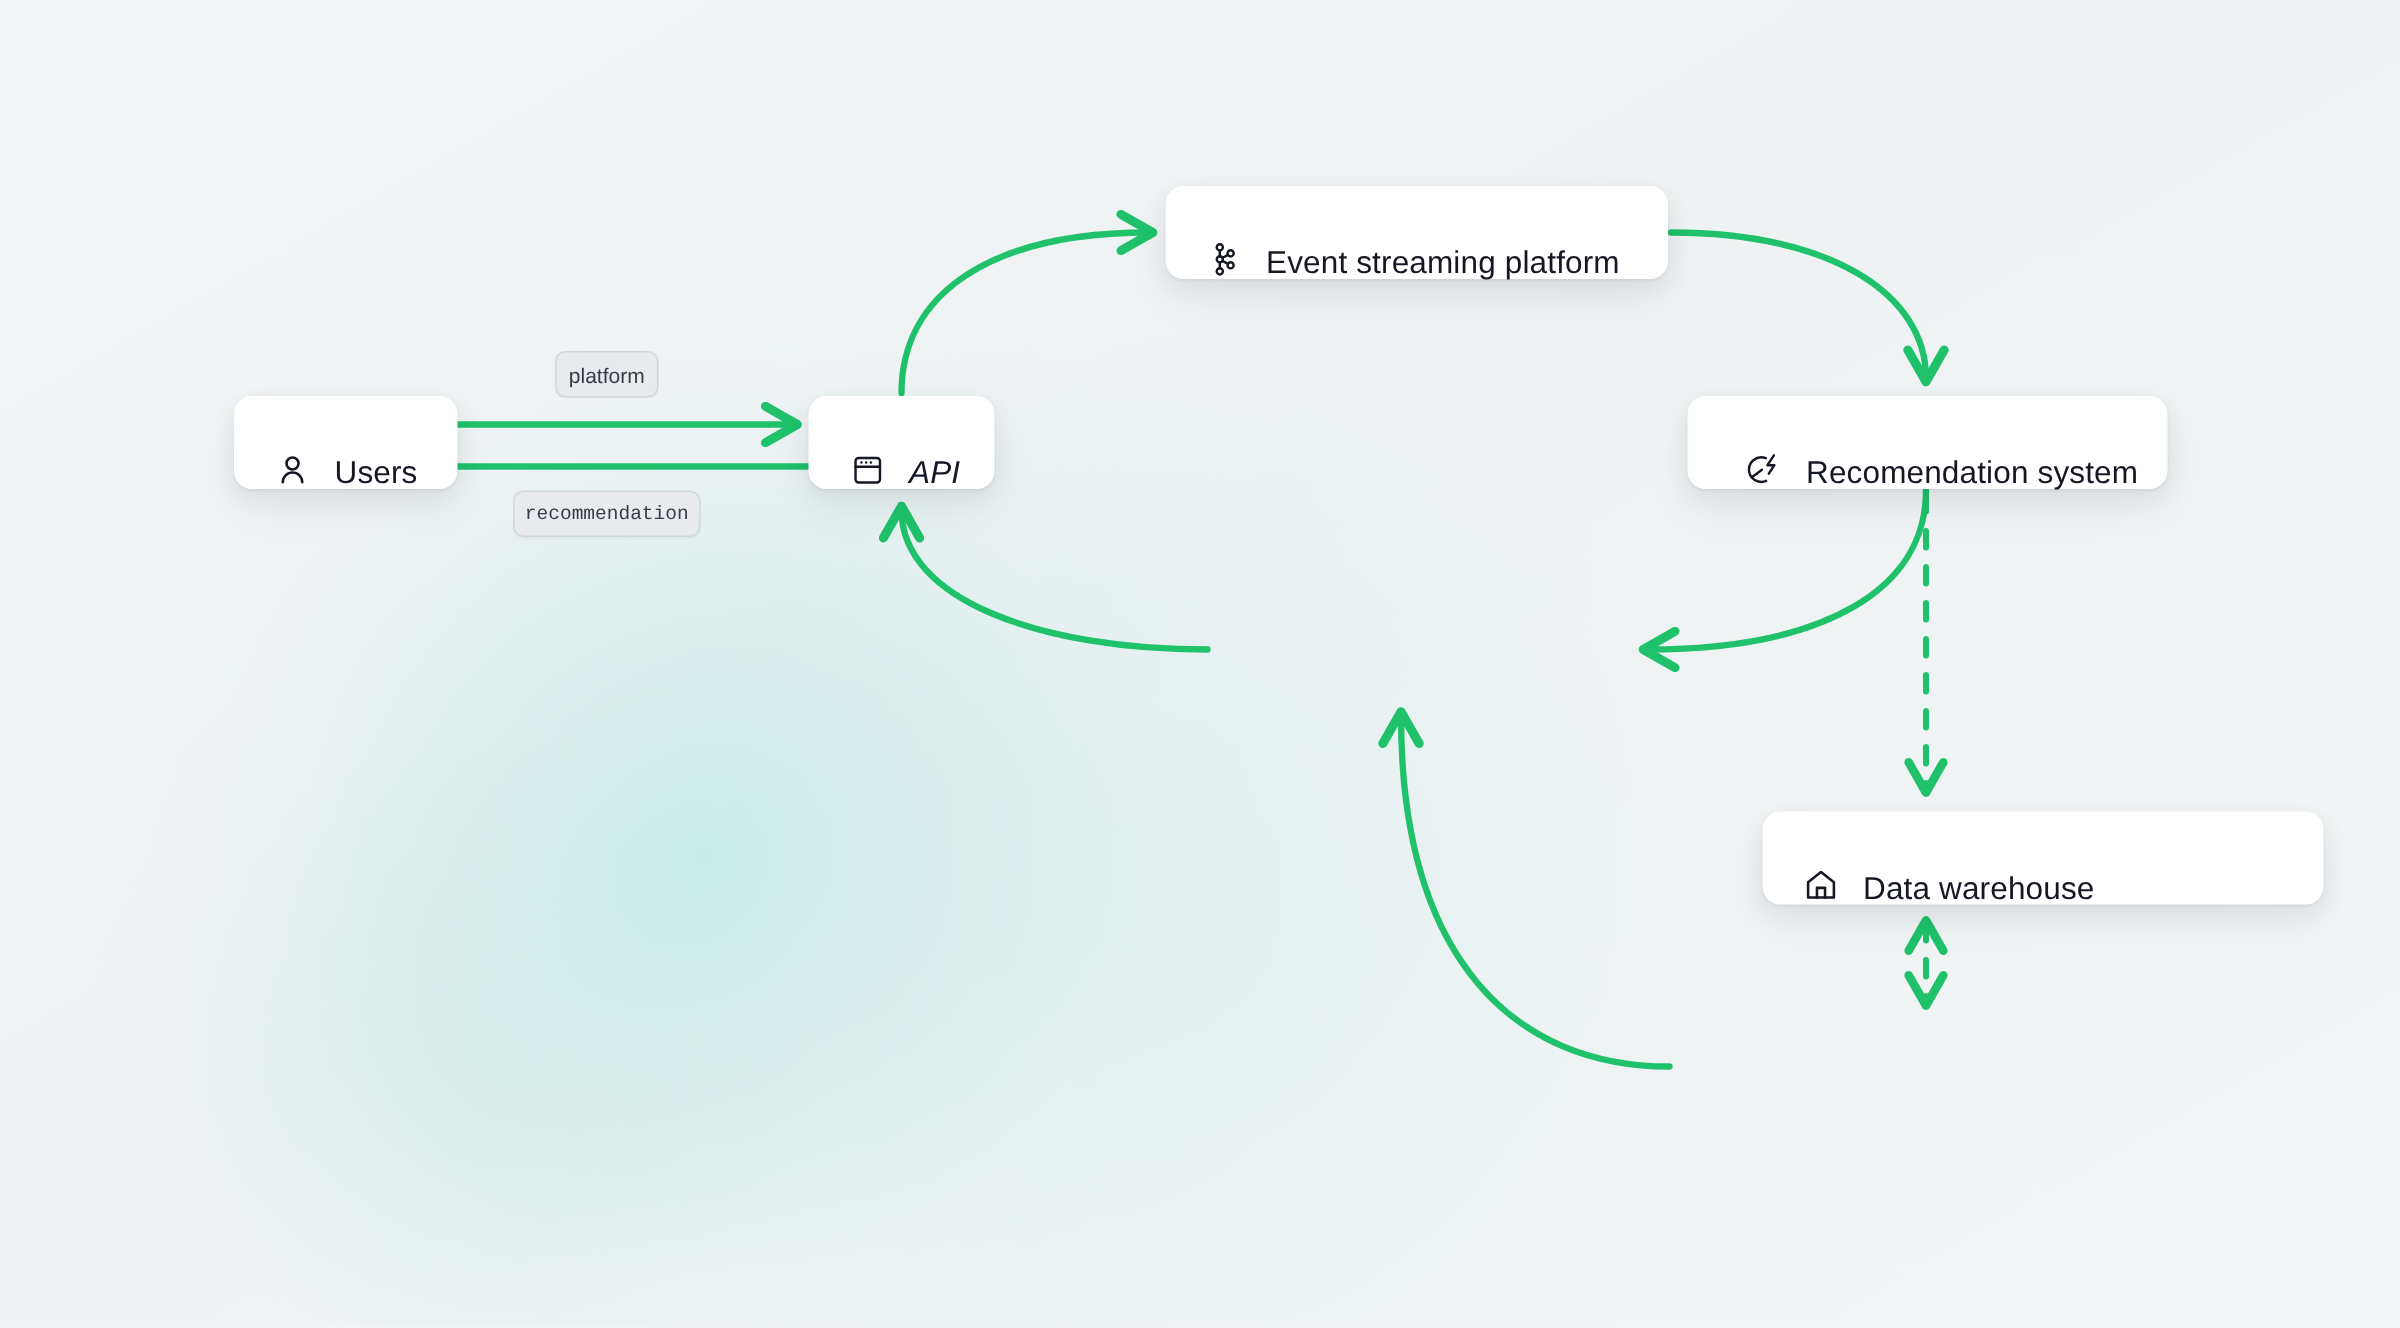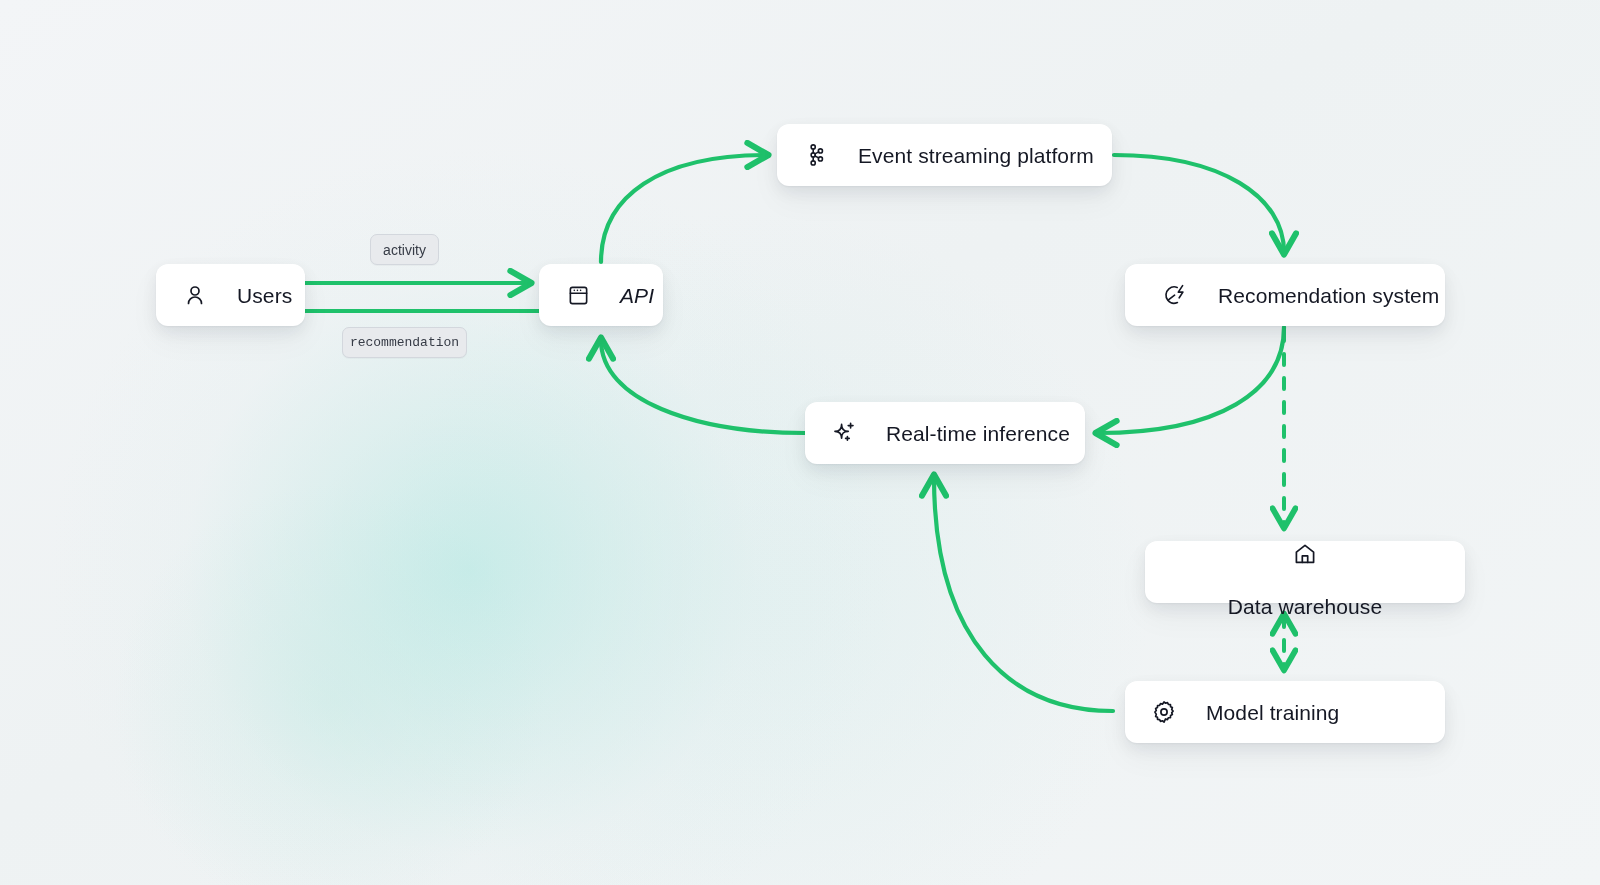--- a/index.html
+++ b/index.html
@@ -35,22 +35,22 @@
     inset: 0;
     width: 1600px;
     height: 885px;
     pointer-events: none;
   }
 
   
   .node {
     position: absolute;
     display: flex;
-    align-items: center;
-    gap: 29px;
+    align-items: flex-end;
+    gap: 15px;
     background: #ffffff;
     border-radius: 12px;
     box-shadow:
       0 1px 2px rgba(16, 24, 40, 0.05),
       0 6px 16px rgba(16, 24, 40, 0.07),
       0 14px 32px rgba(16, 24, 40, 0.045);
     padding: 0 26px;
     height: 62px;
     white-space: nowrap;
   }
@@ -73,21 +73,21 @@
     color: #151824;
   }
   .node-icon svg { display: block; }
 
   
   #node-users              { left: 122px;  top: 264px; width: 149px; margin-left: 34px; }
   #node-api                { left: 539px;  top: 264px; width: 124px; font-style: italic; }
   #node-event-streaming    { left: 777px;  top: 124px; width: 335px; }
   #node-recommendation     { left: 1125px; top: 264px; width: 320px; padding-left: 38px; }
   #node-realtime-inference { left: 805px;  top: 402px; width: 280px; }
-  #node-data-warehouse     { left: 1145px; top: 541px; width: 320px; flex-direction: column; }
+  #node-data-warehouse     { left: 1175px; top: 541px; width: 374px; }
   #node-model-training     { left: 1125px; top: 681px; width: 320px; }
 
   
   .edge-label {
     position: absolute;
     background: #e8eaed;
     border: 1px solid #d3d7dd;
     border-radius: 7px;
     color: #363b46;
     display: flex;
@@ -191,48 +191,29 @@
     <span class="node-icon">
       <svg width="24" height="24" viewBox="0 0 24 24" fill="none" stroke="currentColor" stroke-width="1.65" stroke-linecap="round" stroke-linejoin="round">
         <path d="M13.4 19.6a8.3 8.3 0 0 1-9.6-2.3 8.3 8.3 0 0 1 1.1-11.5 8.3 8.3 0 0 1 8.3-1.4"></path>
         <path d="M4.4 16.9 L 10.6 12.2"></path>
         <path d="M18.6 2.6 L 14.3 9.1 L 18.9 9.1 L 15.2 14.8"></path>
       </svg>
     </span>
     <span class="node-label">Recomendation system</span>
   </div>
 
-  <div class="node" id="node-realtime-inference">
-    <span class="node-icon">
-      <svg width="24" height="24" viewBox="0 0 24 24" fill="none" stroke="currentColor" stroke-width="1.65" stroke-linecap="round" stroke-linejoin="round">
-        <path d="M9.6 3.4 C 9.6 8.2, 11.6 10.3, 16.3 10.3 C 11.6 10.3, 9.6 12.4, 9.6 17.2 C 9.6 12.4, 7.6 10.3, 2.9 10.3 C 7.6 10.3, 9.6 8.2, 9.6 3.4 Z"></path>
-        <path d="M18.6 2.2 L 18.6 7.0 M16.2 4.6 L 21.0 4.6"></path>
-        <path d="M15.4 15.6 L 15.4 19.2 M13.6 17.4 L 17.2 17.4"></path>
-      </svg>
-    </span>
-    <span class="node-label">Real-time inference</span>
-  </div>
 
   <div class="node" id="node-data-warehouse">
     <span class="node-icon">
       <svg width="24" height="24" viewBox="0 0 24 24" fill="none" stroke="currentColor" stroke-width="1.7" stroke-linecap="round" stroke-linejoin="round">
         <path d="M3.4 10.1 L 12 3.3 L 20.6 10.1 L 20.6 20.3 L 3.4 20.3 Z"></path>
         <path d="M9.3 20.3 L 9.3 13.9 L 14.7 13.9 L 14.7 20.3"></path>
       </svg>
     </span>
     <span class="node-label">Data warehouse</span>
   </div>
 
-  <div class="node" id="node-model-training">
-    <span class="node-icon">
-      <svg width="24" height="24" viewBox="0 0 24 24" fill="none" stroke="currentColor" stroke-width="1.7" stroke-linecap="round" stroke-linejoin="round">
-        <circle cx="12" cy="12" r="3.1"></circle>
-        <path d="M12 1.9 l1.55 1.35 1.95 -0.62 0.9 1.84 2.04 0.15 0.12 2.04 1.82 0.93 -0.65 1.94 1.33 1.57 -1.33 1.57 0.65 1.94 -1.82 0.93 -0.12 2.04 -2.04 0.15 -0.9 1.84 -1.95 -0.62 L12 22.1 l-1.55 -1.35 -1.95 0.62 -0.9 -1.84 -2.04 -0.15 -0.12 -2.04 -1.82 -0.93 0.65 -1.94 L2.94 12 l1.33 -1.57 -0.65 -1.94 1.82 -0.93 0.12 -2.04 2.04 -0.15 0.9 -1.84 1.95 0.62 Z"></path>
-      </svg>
-    </span>
-    <span class="node-label">Model training</span>
-  </div>
-
-  <div class="edge-label" id="label-activity">activity</div>
+
+  <div class="edge-label" id="label-activity">platform</div>
 
   <div class="edge-label" id="label-recommendation">recommendation</div>
 
 </div>
 
 </body></html>

